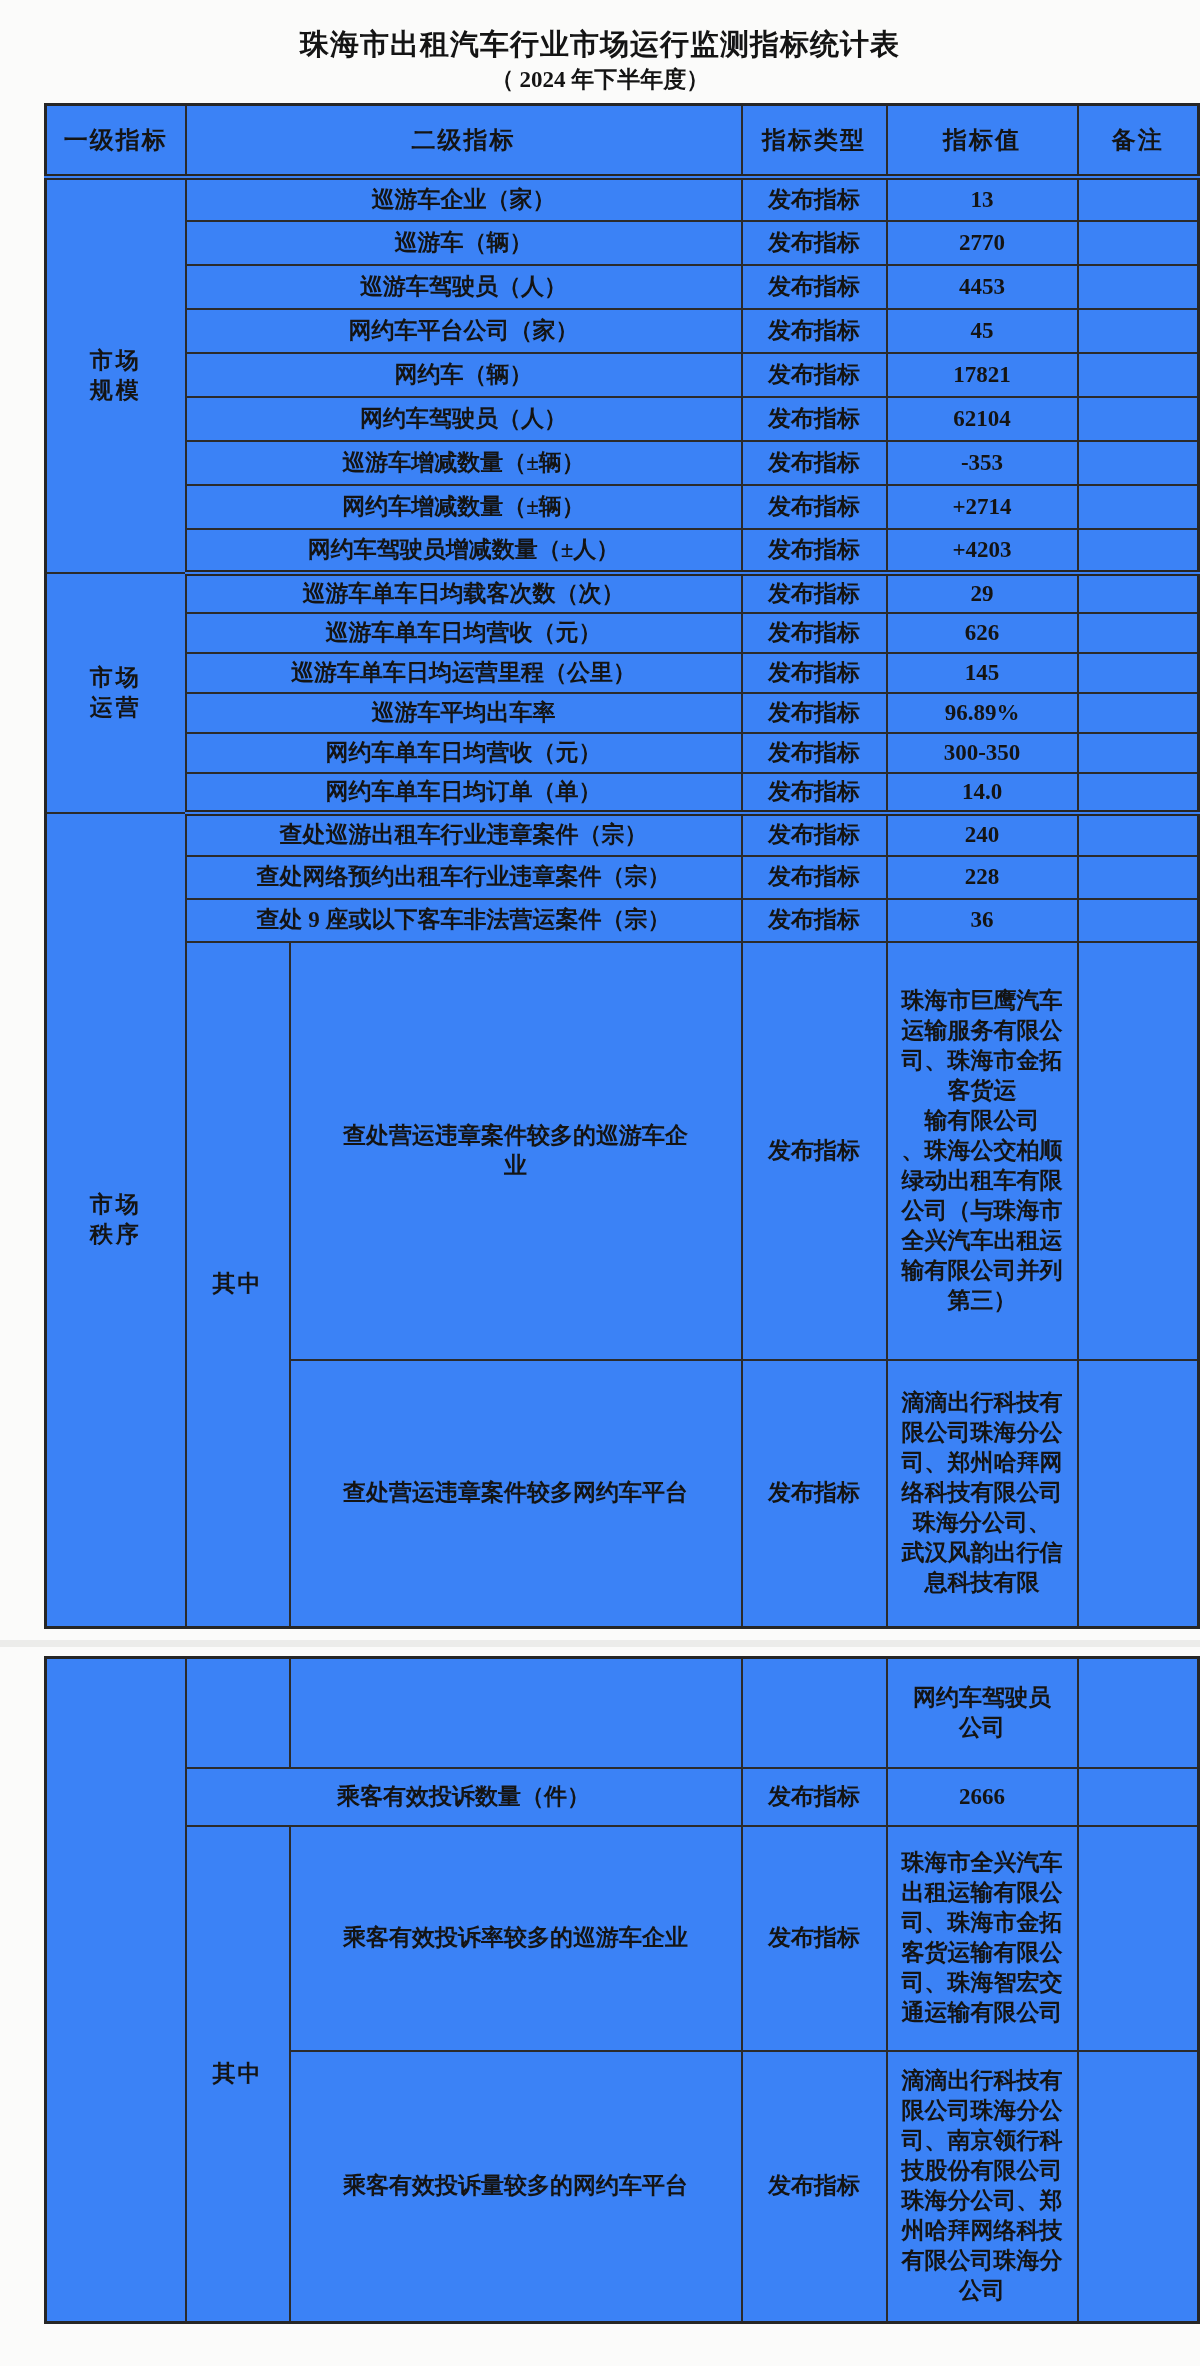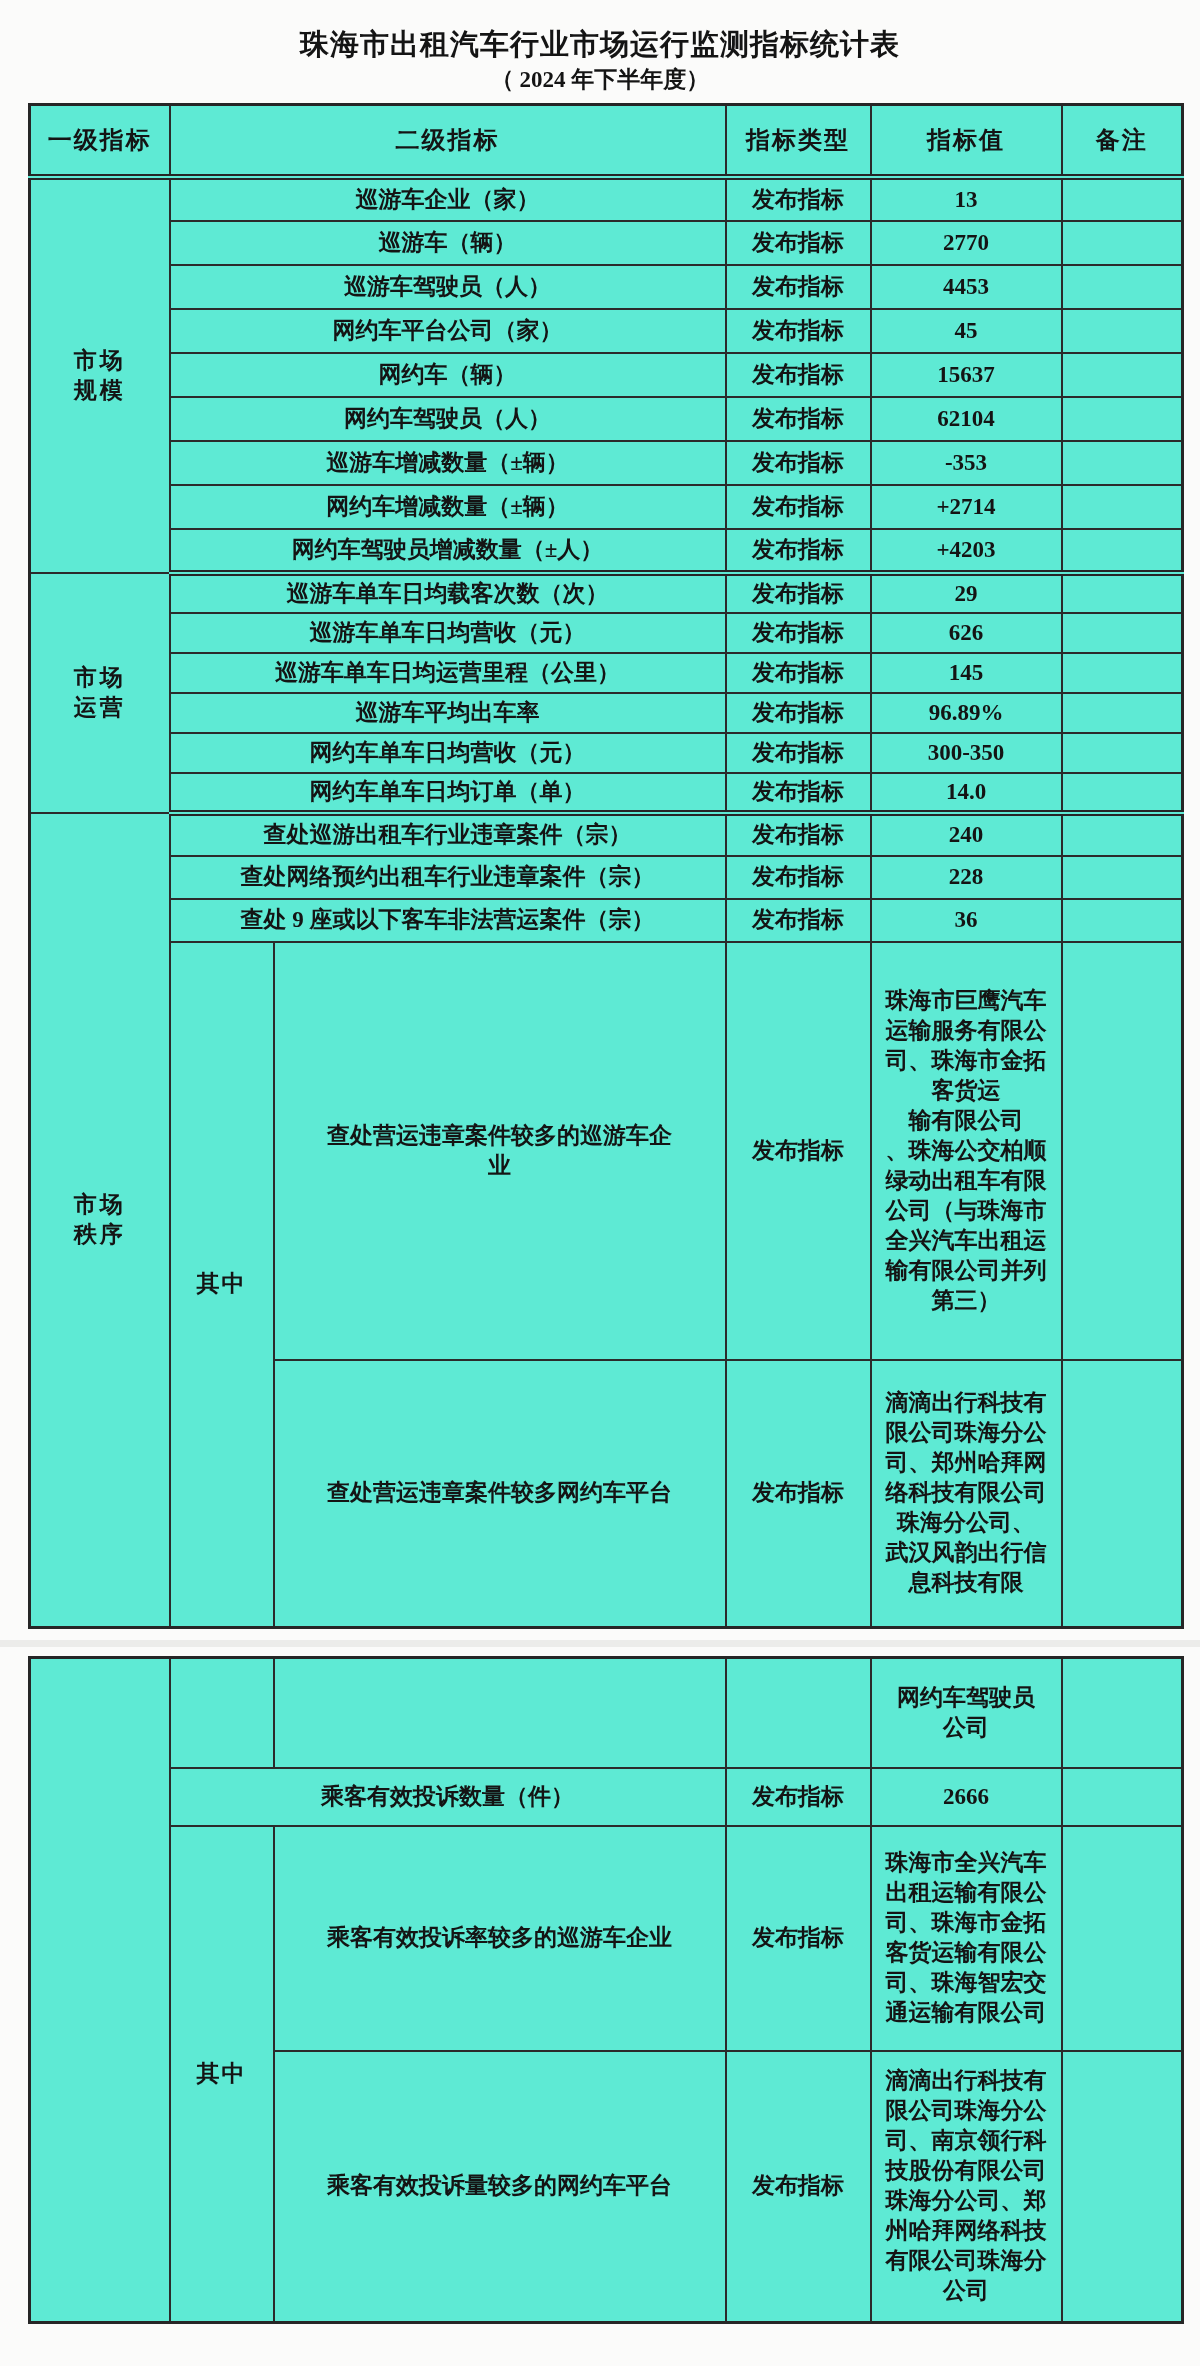--- a/index.html
+++ b/index.html
@@ -27,23 +27,23 @@
   }
   .title-line2 {
     font-size: 23px;
     line-height: 36px;
     margin: 0;
   }
   table.doc {
     border-collapse: collapse;
     table-layout: fixed;
     width: 1153px;
-    margin-left: 28px;
+    margin-left: 44px;
     font-weight: bold;
-    background: #5eead4;
+    background: #3b82f6;
   }
   table.doc.tableA { margin-top: 5px; }
   table.doc td, table.doc th {
     border: 2px solid #2b2b2b;
     text-align: center;
     vertical-align: middle;
     white-space: pre-line;
     font-size: 23px;
     line-height: 30px;
     padding: 2px 4px;
@@ -143,21 +143,21 @@
     </tr>
     <tr class="rh44">
       <td colspan="2">网约车平台公司（家）</td>
       <td>发布指标</td>
       <td>45</td>
       <td class="remark"></td>
     </tr>
     <tr class="rh44">
       <td colspan="2">网约车（辆）</td>
       <td>发布指标</td>
-      <td>15637</td>
+      <td>17821</td>
       <td class="remark"></td>
     </tr>
     <tr class="rh44">
       <td colspan="2">网约车驾驶员（人）</td>
       <td>发布指标</td>
       <td>62104</td>
       <td class="remark"></td>
     </tr>
     <tr class="rh44">
       <td colspan="2">巡游车增减数量（±辆）</td>

